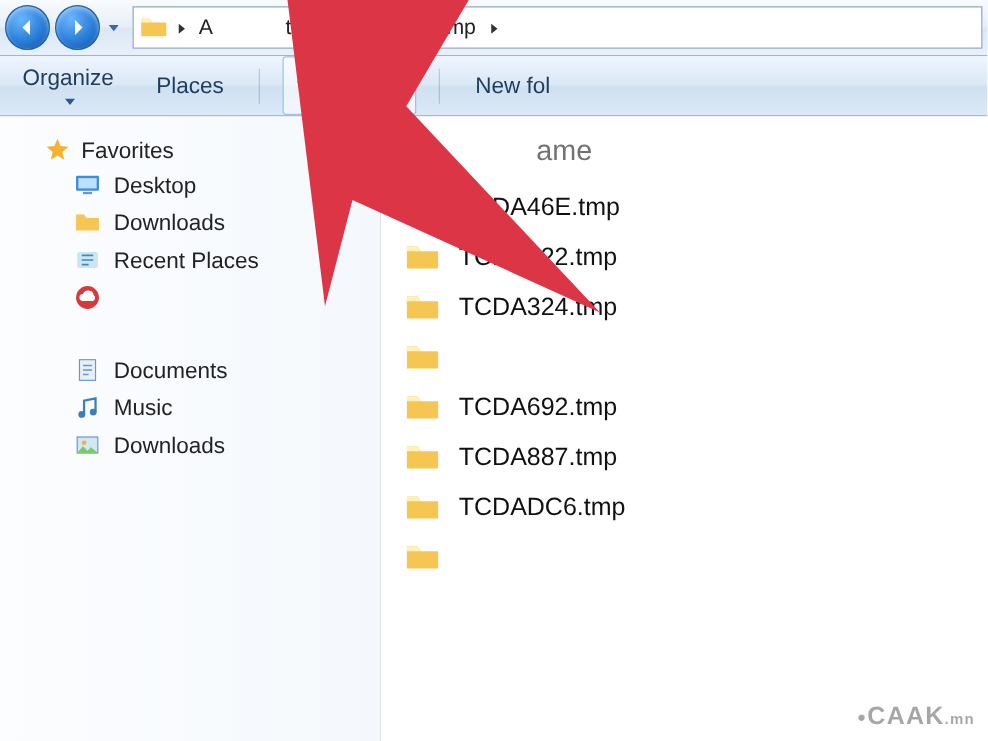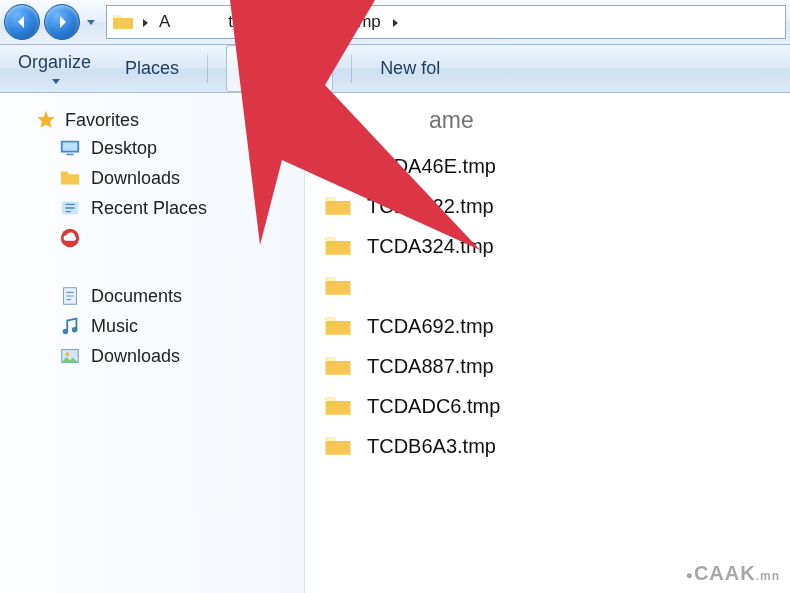--- a/index.html
+++ b/index.html
@@ -392,21 +392,20 @@
     </span>
     <span class="file-name">TCDADC6.tmp</span>
         </div>
         <div class="file-row">
     <span class="ico-folder">
       <svg viewBox="0 0 24 24" width="30" height="30">
               <path fill="#f6c653" d="M2 5h7l2 3h11v11H2z"></path>
               <path fill="#fff2b8" d="M2 5h7l2 3H2z"></path>
             </svg>
     </span>
-    <span class="file-name">TCDB6A3.tmp</span>
         </div>
       </div>
   </div>
 </div>
 
 <svg class="big-arrow" viewBox="0 0 300 270">
   <path fill="#dc3545" d="M40 0 L185 0 L135 85 L290 250 L92 160 L70 245 Z"></path>
 </svg>
 
 <div class="watermark">

